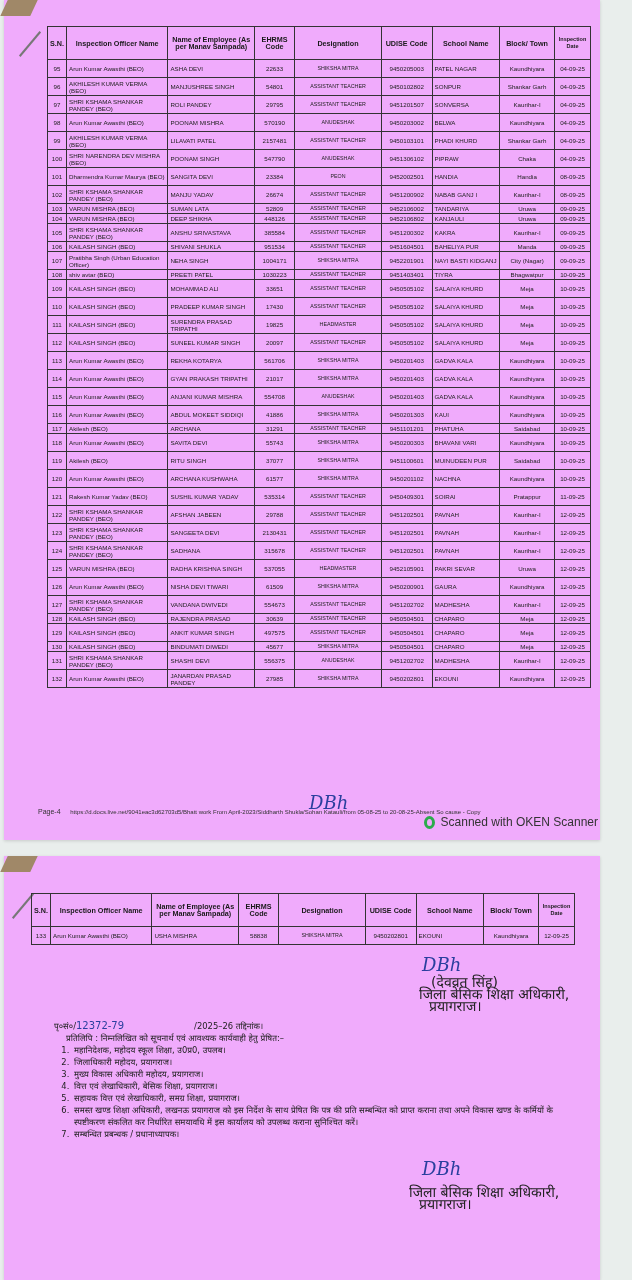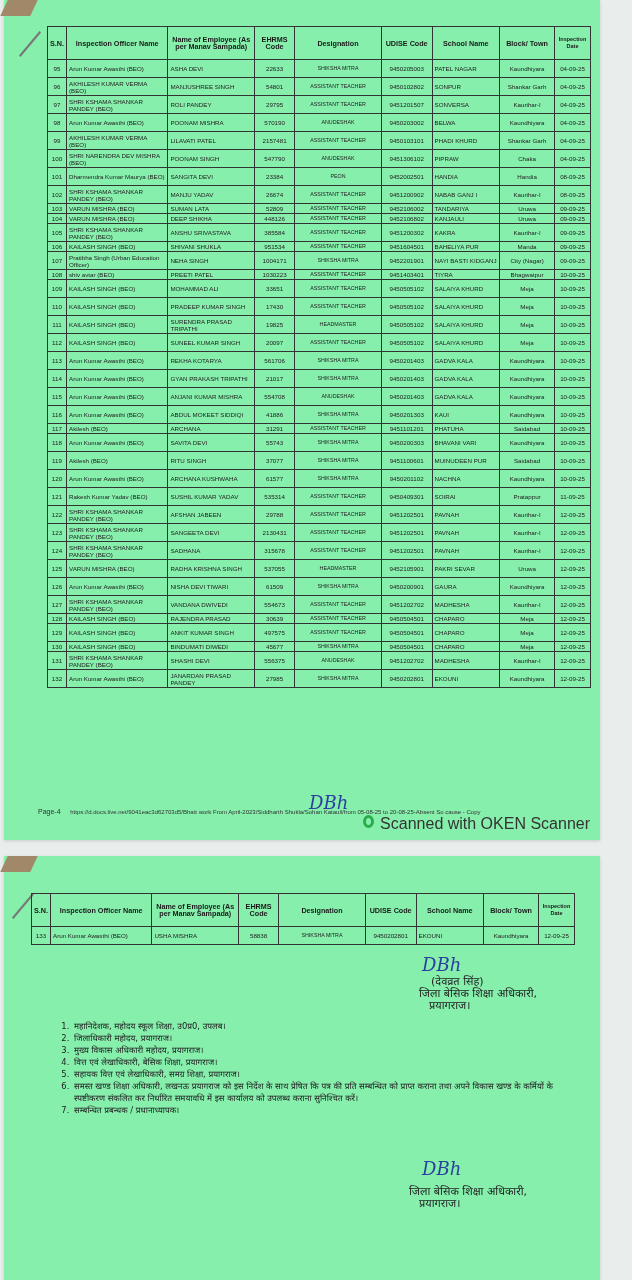--- a/index.html
+++ b/index.html
@@ -1,39 +1,39 @@
 <!DOCTYPE html>
 <html><head>
 <meta charset="utf-8">
 <style>
   html, body { margin:0; padding:0; }
   body { width:632px; height:1280px; background:#e9eeec; font-family:"Liberation Sans", sans-serif; position:relative; overflow:hidden; }
-  .page { position:absolute; background:#86efac; box-shadow:0 1px 3px rgba(0,0,0,0.15); }
+  .page { position:absolute; background:#f0abfc; box-shadow:0 1px 3px rgba(0,0,0,0.15); }
   .page1 { left:4px; top:0; width:596px; height:840px; }
   .page2 { left:4px; top:856px; width:596px; height:424px; }
   .strip { position:absolute; left:0; top:0; width:30px; height:16px; background:#a08868; transform:skewX(-25deg); }
   .pen { position:absolute; left:25px; top:28px; width:2px; height:32px; background:#777; transform:rotate(40deg); }
   table.grid { position:absolute; border-collapse:collapse; table-layout:fixed; font-size:6.2px; color:#222; }
   .page1 table.grid { left:43px; top:26px; width:544px; }
   .page2 table.grid { left:27px; top:37px; width:544px; }
   table.grid th, table.grid td { border:1px solid #333; padding:0 2px; line-height:7px; overflow:hidden; }
   table.grid th { font-size:7.2px; font-weight:bold; text-align:center; height:32px; color:#1a1a1a; }
   table.grid th.small { font-size:5.5px; }
   table.grid td { height:17px; }
   table.grid tr.short td { height:9px; }
   td.c { text-align:center; }
   td.sn { text-align:center; }
   td.desig { text-align:center; font-size:5.3px; }
   .footer { position:absolute; left:34px; top:808px; font-size:6px; color:#333; white-space:nowrap; }
   .footer .pg { font-size:7px; margin-right:8px; }
   .sig { position:absolute; color:#2a3f9e; font-family:"DejaVu Serif", serif; font-style:italic; font-size:18px;text-align:center; }
-  .scanner { position:absolute; right:10px; top:815px; display:flex; align-items:flex-start; gap:6px; font-size:16px; color:#333; }
+  .scanner { position:absolute; right:2px; top:815px; display:flex; align-items:flex-end; gap:6px; font-size:12px; color:#333; }
   .okeye { width:11px; height:13px; border:3px solid #2bab4c; border-radius:50%; box-sizing:border-box; }
   .hindi { position:absolute; font-family:"DejaVu Sans", sans-serif; font-size:8.4px; color:#222; line-height:12px; }
-  .signblock { position:absolute; left:410px; font-family:"DejaVu Sans", sans-serif; font-size:11px; color:#222; line-height:12px; text-align:left; }
+  .signblock { position:absolute; left:410px; font-family:"DejaVu Sans", sans-serif; font-size:14px; color:#222; line-height:12px; text-align:left; }
   .refnum { color:#2a3f9e; font-family:"DejaVu Sans", sans-serif; font-size:10px; }
   ol.cc { margin:0; padding-left:18px; }
   ol.cc li { padding-left:2px; }
 </style>
 </head>
 <body>
 
 <div class="page page1">
   <div class="strip"></div>
   <div class="pen"></div>
@@ -538,20 +538,24 @@
   </table>
 
   <div class="sig" style="left:418px; top:98px;">DBh</div>
   <div class="signblock" style="top:120px; left:415px;">
     <div style="padding-left:12px;">(देवव्रत सिंह)</div>
     <div>जिला बेसिक शिक्षा अधिकारी,</div>
     <div style="padding-left:10px;">प्रयागराज।</div>
   </div>
 
   <div class="hindi" style="left:50px; top:164px; width:530px;">
+    <div>
+      <span>पृ०सं०/</span><span class="refnum">12372-79</span><span style="margin-left:70px;">/2025–26 तद्दिनांक।</span>
+    </div>
+    <div style="padding-left:12px;">प्रतिलिपि : निम्नलिखित को सूचनार्थ एवं आवश्यक कार्यवाही हेतु प्रेषित:–</div>
     <ol class="cc">
       <li>महानिदेशक, महोदय स्कूल शिक्षा, उ0प्र0, उपलब।</li>
       <li>जिलाधिकारी महोदय, प्रयागराज।</li>
       <li>मुख्य विकास अधिकारी महोदय, प्रयागराज।</li>
       <li>वित्त एवं लेखाधिकारी, बेसिक शिक्षा, प्रयागराज।</li>
       <li>सहायक वित्त एवं लेखाधिकारी, समग्र शिक्षा, प्रयागराज।</li>
       <li>समस्त खण्ड शिक्षा अधिकारी, लखनऊ प्रयागराज को इस निर्देश के साथ प्रेषित कि पत्र की प्रति सम्बन्धित को प्राप्त कराना तथा अपने विकास खण्ड के कर्मियों के स्पष्टीकरण संकलित कर निर्धारित समयावधि में इस कार्यालय को उपलब्ध कराना सुनिश्चित करें।</li>
       <li>सम्बन्धित प्रबन्धक / प्रधानाध्यापक।</li>
     </ol>
   </div>

